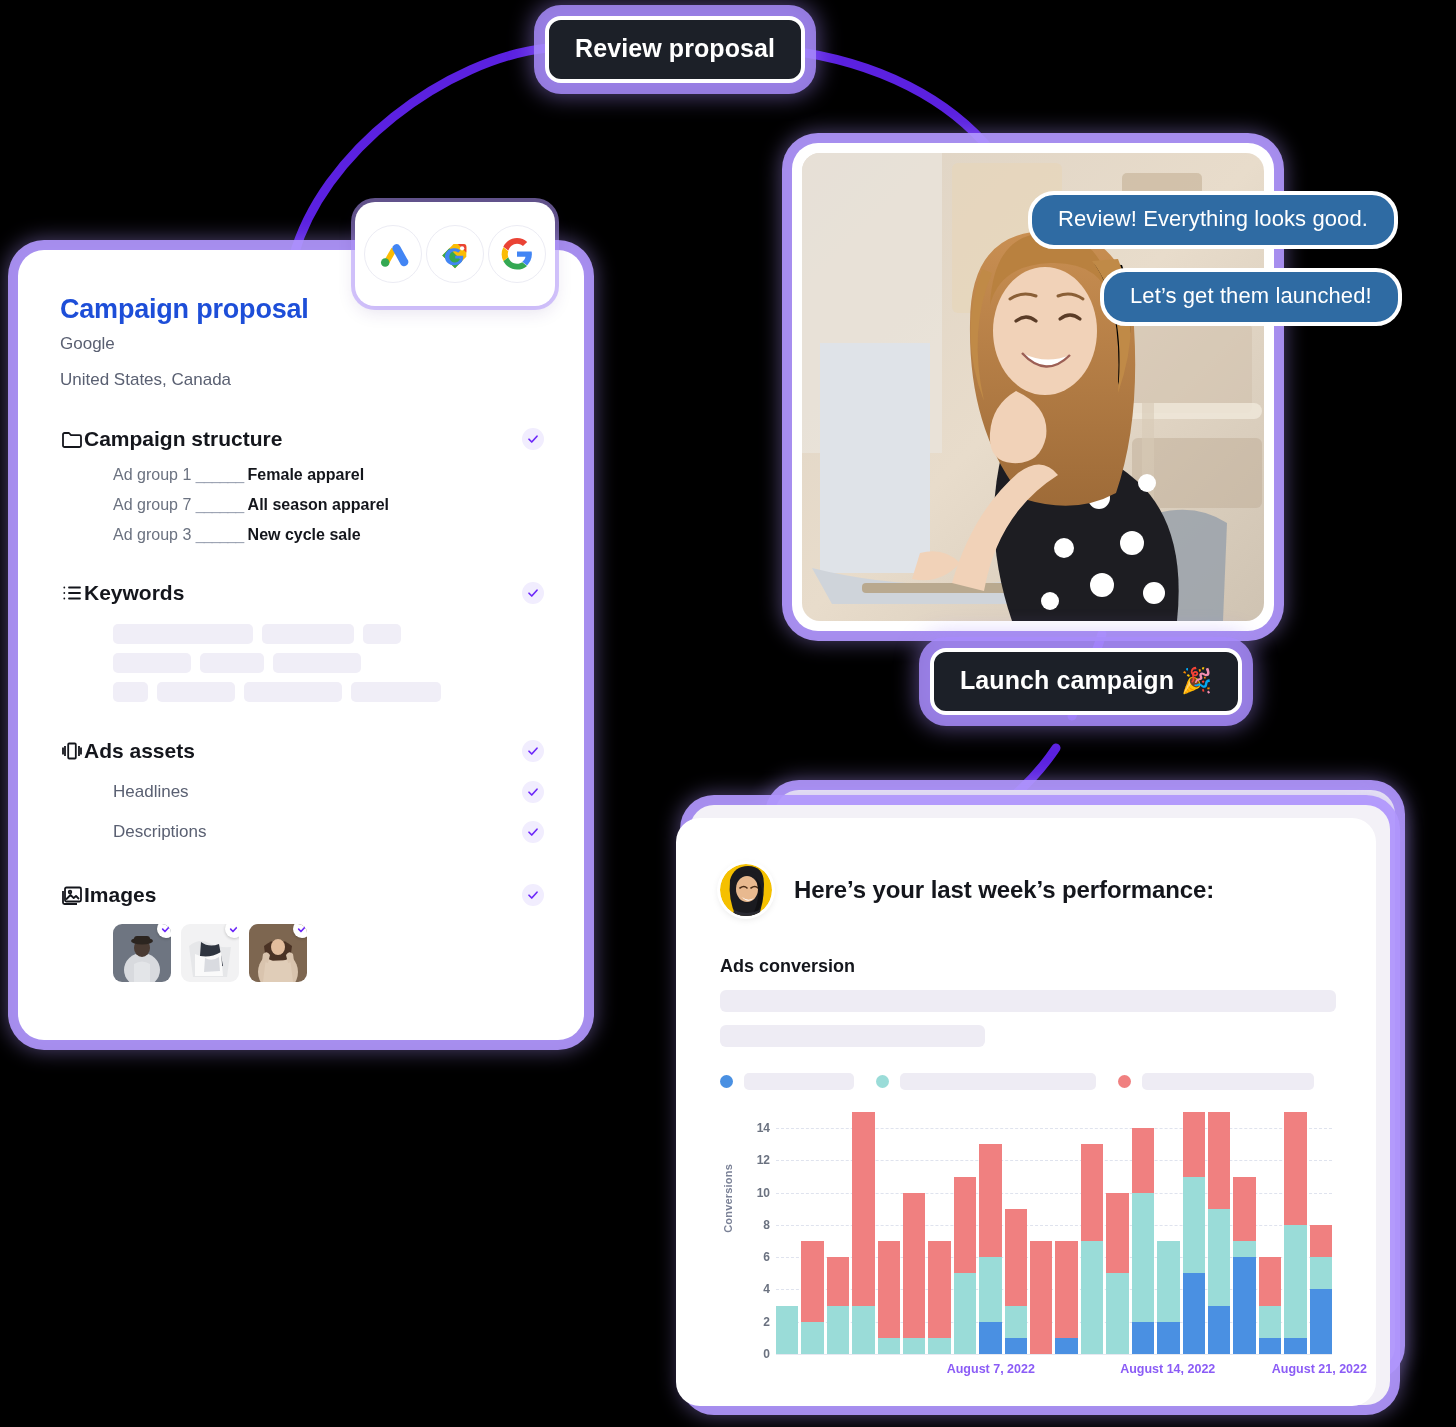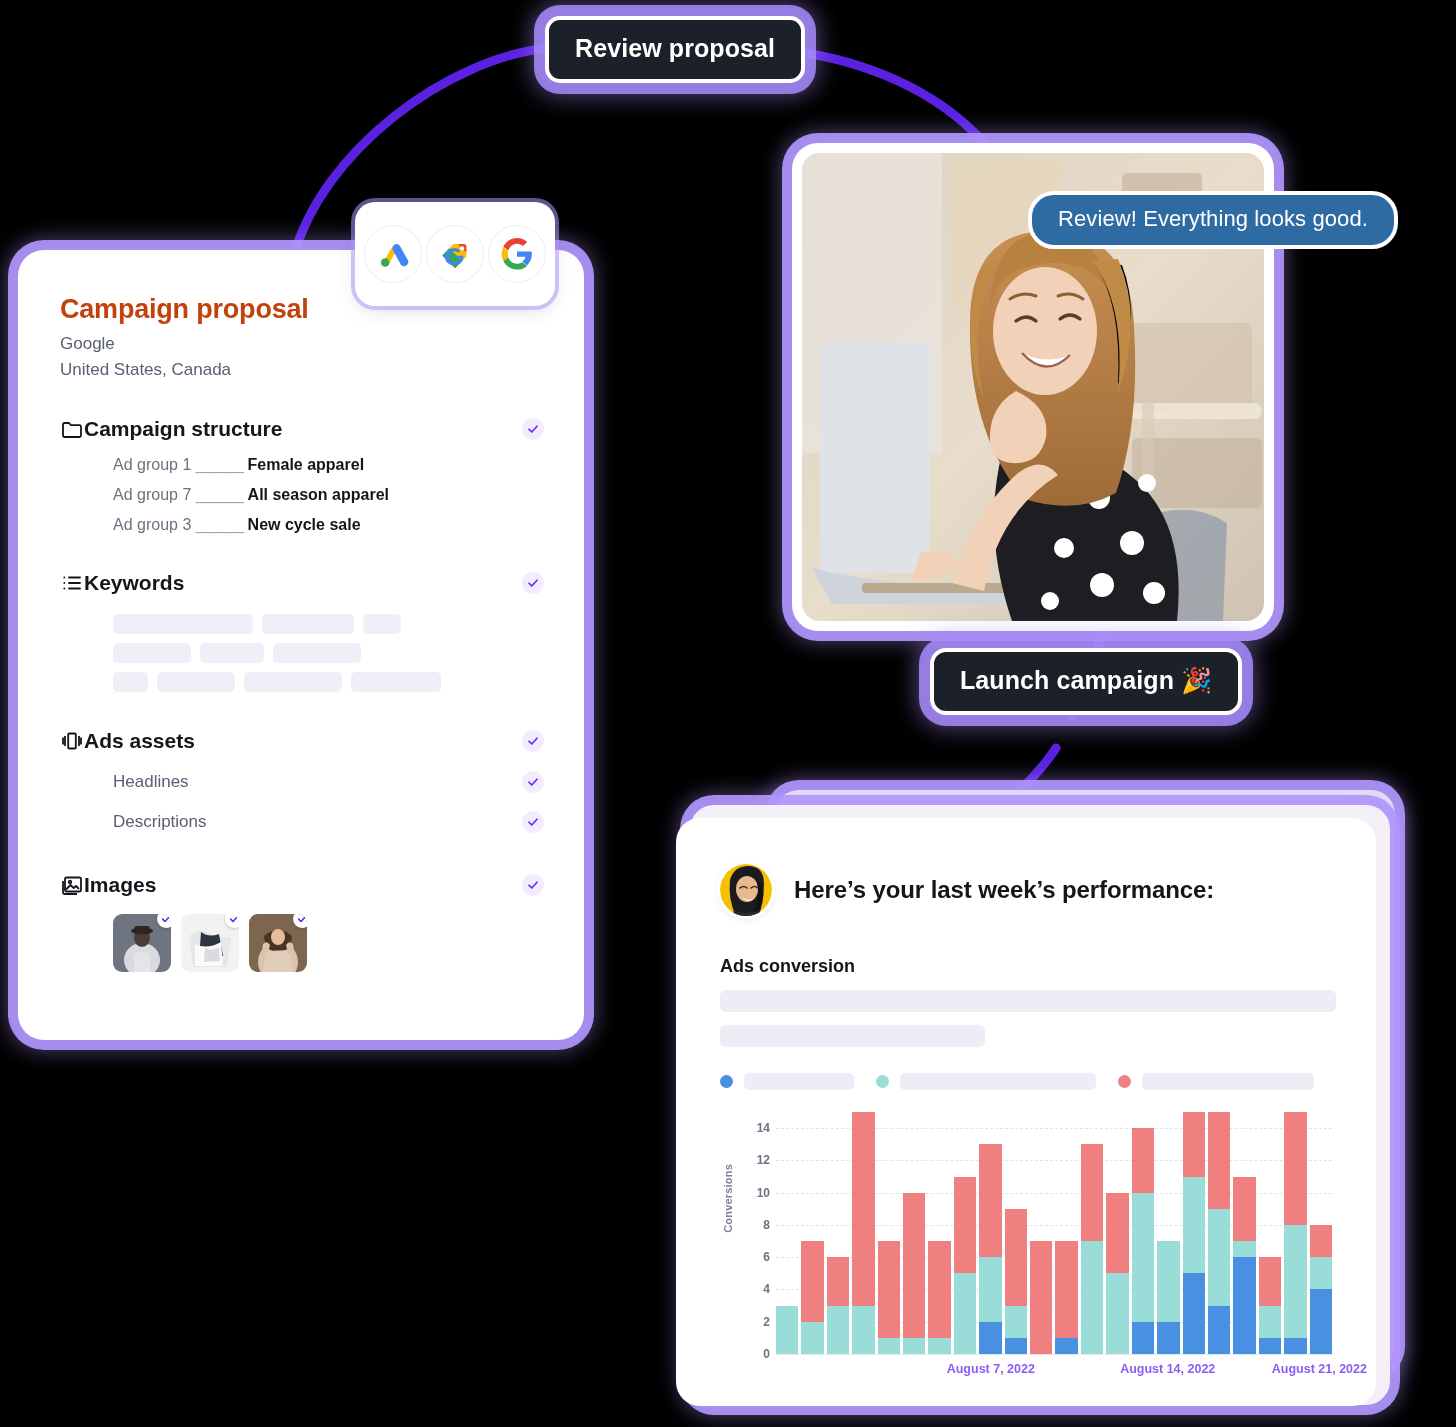--- a/index.html
+++ b/index.html
@@ -21,40 +21,40 @@
     border: 4px solid #ffffff;
     border-radius: 16px;
     color: #ffffff;
     font-size: 25px; font-weight: 600;
     letter-spacing: .1px;
     padding: 14px 26px 16px;
     white-space: nowrap;
     box-shadow: 0 0 0 11px rgba(167,139,250,.85),
                 0 0 22px 14px rgba(167,139,250,.45);
   }
-  #pill-review { left: 545px; top: 16px; border-radius: 15px; }
+  #pill-review { left: 545px; top: 16px; }
   #pill-launch { left: 930px; top: 648px; }
 
   
   .glow {
     position: absolute;
     background: #ffffff;
     box-shadow: 0 0 0 10px rgba(176,150,252,.92),
                 0 0 20px 12px rgba(176,150,252,.40);
   }
 
   
   #proposal-card {
     left: 18px; top: 250px; width: 566px; height: 790px;
     border-radius: 26px; z-index: 6;
     padding: 44px 40px 0 42px;
   }
-  .doc-title { font-size: 27px; font-weight: 700; color: #c2410c; letter-spacing: -.2px; }
+  .doc-title { font-size: 27px; font-weight: 700; color: #1d4ed8; letter-spacing: -.2px; }
   .doc-sub { font-size: 17px; color: #5a6072; margin-top: 9px; }
-  .doc-sub2 { font-size: 17px; color: #5a6072; margin-top: 6px; }
+  .doc-sub2 { font-size: 17px; color: #5a6072; margin-top: 16px; }
 
   .section { margin-top: 34px; }
   .sec-head { display: flex; align-items: center; position: relative; height: 30px; }
   .sec-head .sec-title { font-size: 21px; font-weight: 600; color: #14161c; }
   .sec-icon { width: 24px; height: 24px; flex: 0 0 24px; display: block; }
 
   .check {
     position: absolute; right: 0; top: 50%; transform: translateY(-50%);
     width: 22px; height: 22px; border-radius: 50%;
     background: #f1edfe; display: flex; align-items: center; justify-content: center;
@@ -441,20 +441,21 @@
 
         <path d="M214 238 q-24 14-26 42 q-2 28 22 30 q28 2 34-26 q4-30-30-46z" fill="#f1d2b8"></path>
 
         <path d="M150 430 q20-70 66-110 q24-18 40 2 q-60 38-74 116z" fill="#f1d2b8"></path>
         <path d="M118 400 q24-6 40 10 q-20 22-48 16z" fill="#f1d2b8"></path>
       </svg>
     </div>
   </div>
 
   <div class="bubble" id="bubble-1">Review! Everything looks good.</div>
+  <div class="bubble" id="bubble-2">Let’s get them launched!</div>
 
   <div class="pill" id="pill-review">Review proposal</div>
   <div class="pill" id="pill-launch">Launch campaign 🎉</div>
 
   <div id="dash-back2"></div>
   <div id="dash-back1"></div>
 
   <div id="dash-card">
     <div class="dash-head">
       <span class="avatar">

